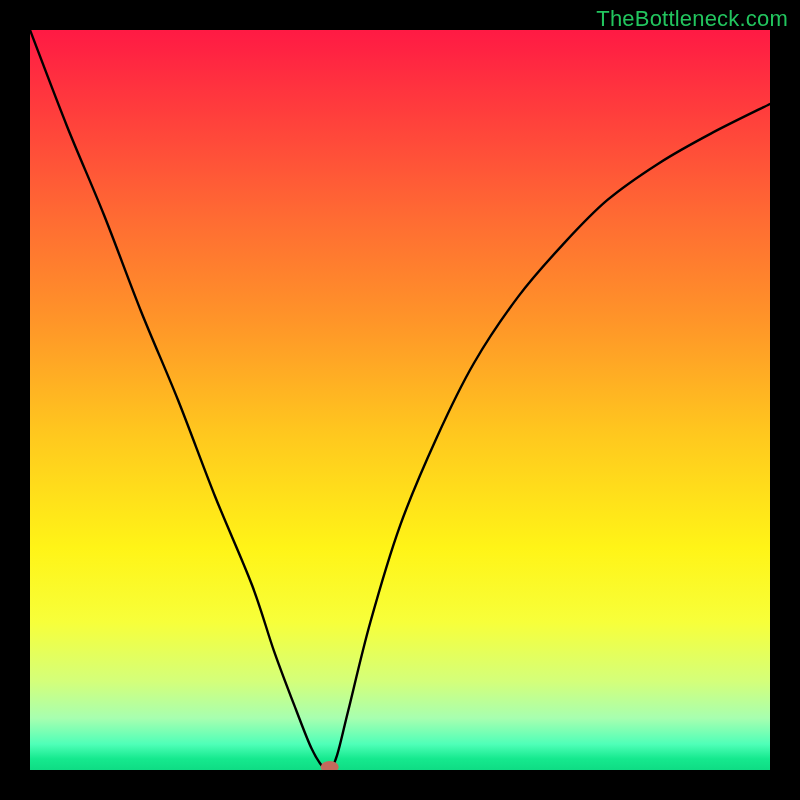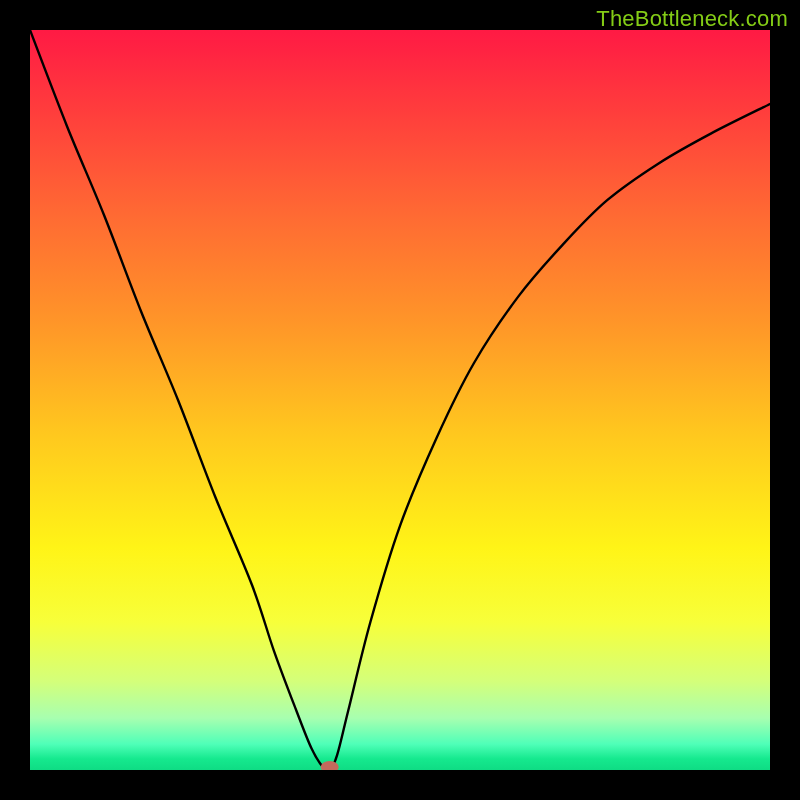--- a/index.html
+++ b/index.html
@@ -21,21 +21,21 @@
     position: absolute;
     left: 30px;
     top: 30px;
     width: 740px;
     height: 740px;
   }
   .watermark {
     position: absolute;
     top: 6px;
     right: 12px;
-    color: #84cc16;
+    color: #22c55e;
     font-size: 22px;
     font-weight: 500;
     letter-spacing: 0.2px;
   }
   svg {
     display: block;
   }
 </style>
 </head>
 <body>

